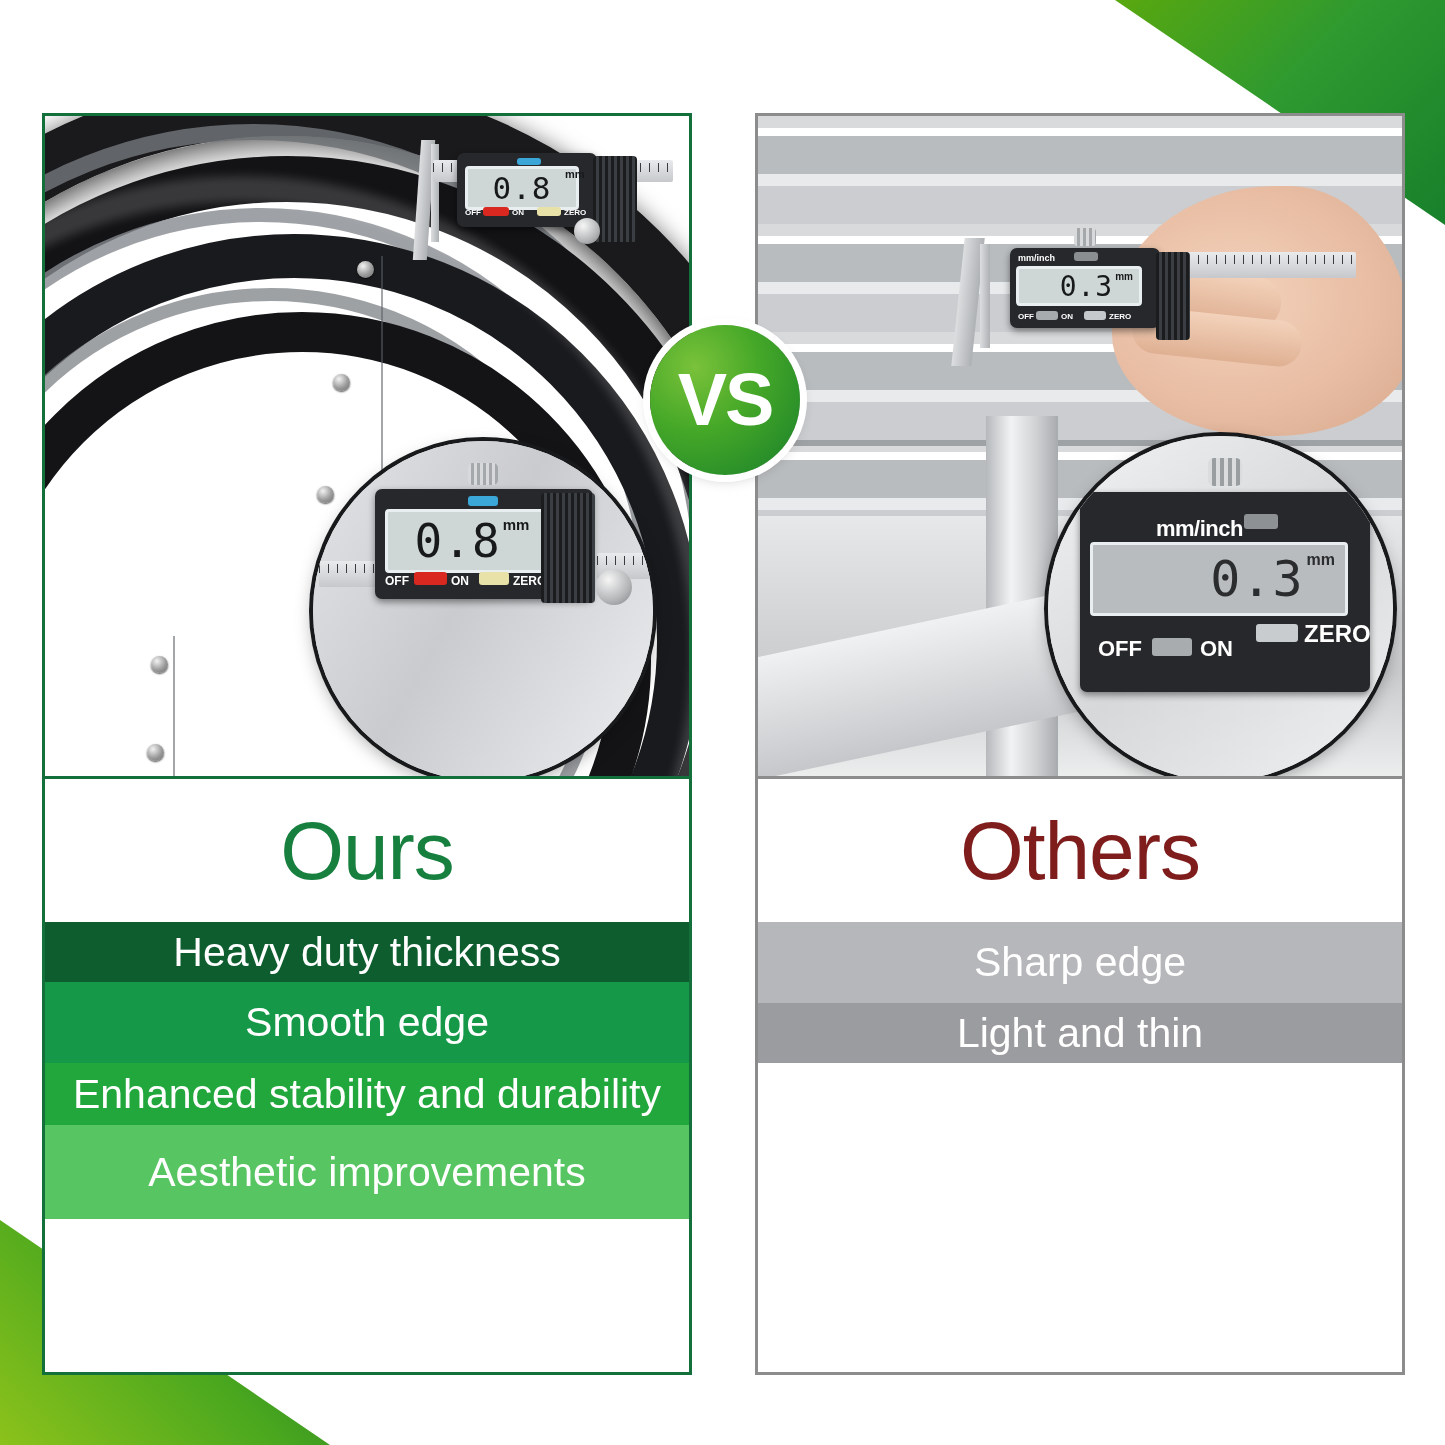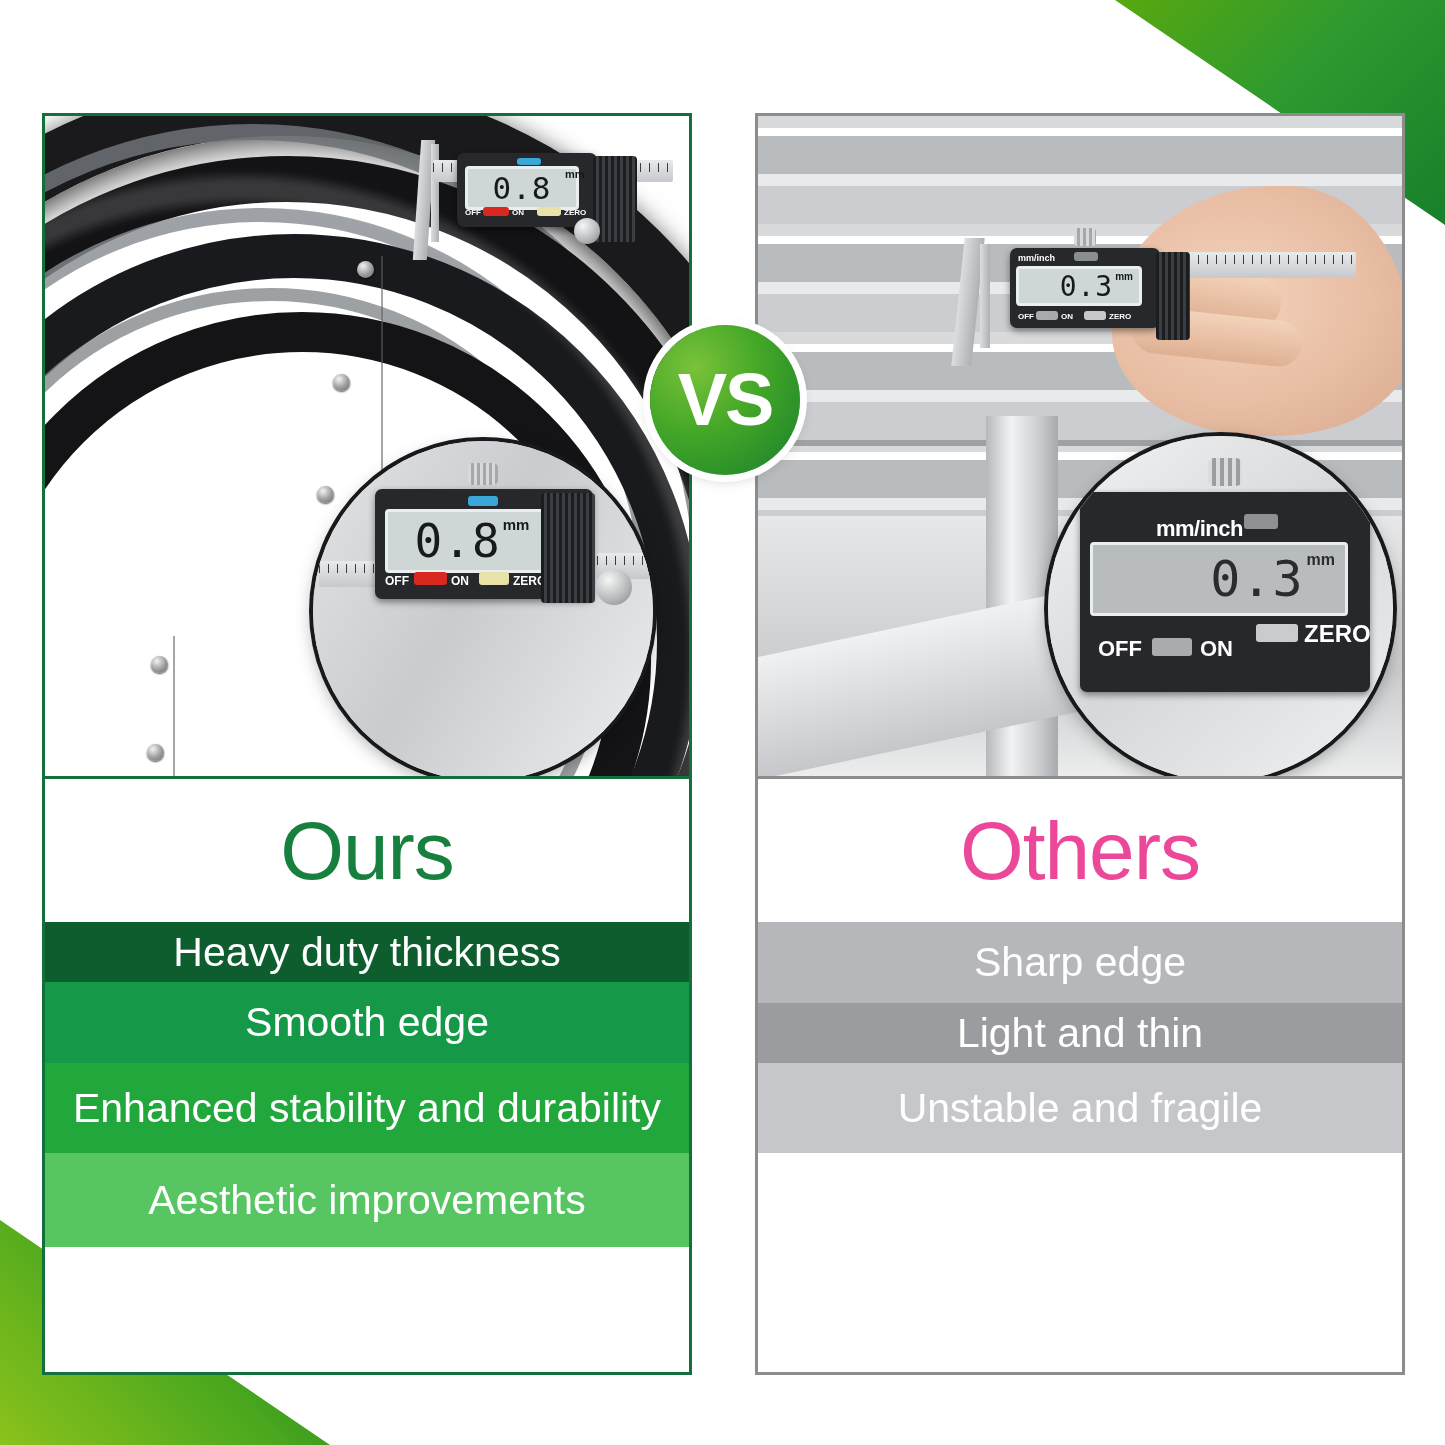--- a/index.html
+++ b/index.html
@@ -157,31 +157,31 @@
   .inset-others{
     left:290px;top:320px;width:345px;height:345px;background:#e4e5e7;
   }
 
   
   .heading{
     height:143px;display:flex;align-items:center;justify-content:center;
     font-size:82px;font-weight:400;letter-spacing:-1px;
   }
   .heading-ours{color:#17803f;}
-  .heading-others{color:#ec4899;}
+  .heading-others{color:#7f1d1d;}
 
   
   .rows{display:flex;flex-direction:column;}
   .row{
     display:flex;align-items:center;justify-content:center;
     color:#ffffff;font-size:41px;text-align:center;line-height:1;
   }
   .r-h1{height:60px;}
   .r-h2{height:81px;}
-  .r-h3{height:90px;}
+  .r-h3{height:62px;}
   .r-h4{height:94px;}
 
   .footer-note{
     height:110px;display:flex;align-items:center;justify-content:center;
     color:#14823f;font-size:50px;font-weight:700;letter-spacing:.5px;
   }
   .footer-blank{height:110px;}
 
   
   .vs-badge{
@@ -338,21 +338,20 @@
       <div class="cal-btn" style="left:208px;top:188px;width:42px;height:18px;background:#c9ccce;"></div>
       <div class="cal-lbl" style="left:256px;top:184px;font-size:24px;">ZERO</div>
     </div>
   </div>
 
   <div class="heading heading-others">Others</div>
 
   <div class="rows">
     <div class="row r-h2" style="background:#b6b7ba">Sharp edge</div>
     <div class="row r-h1" style="background:#9b9c9f">Light and thin</div>
-    <div class="row r-h3" style="background:#c6c7ca">Unstable and fragile</div>
   </div>
 
   <div class="footer-blank"></div>
 </div>
 
 <div class="vs-badge">
   <span class="vs-text">VS</span>
 </div>
 
 </body></html>

